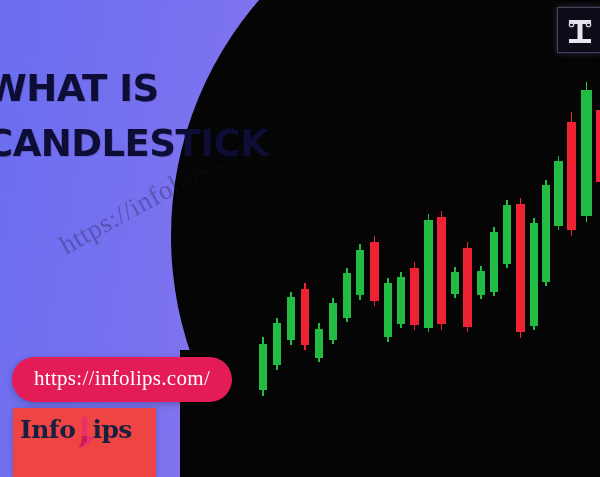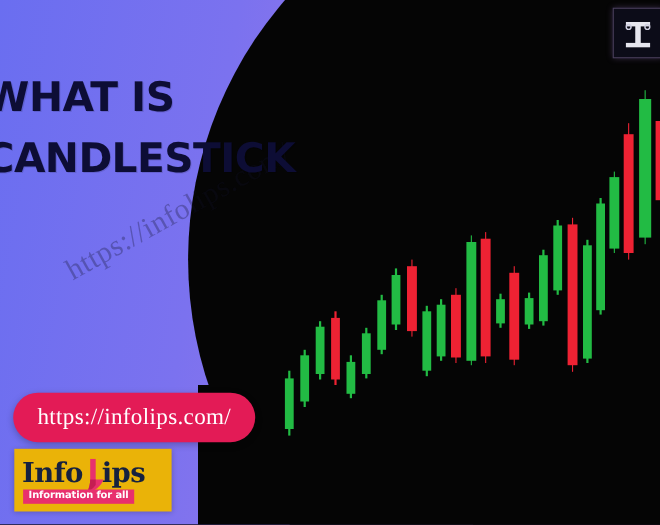--- a/index.html
+++ b/index.html
@@ -97,22 +97,22 @@
     box-shadow: 0 2px 7px rgba(0,0,0,0.25);
     white-space: nowrap;
   }
 
   
   .logo-card {
     position: absolute;
     left: 13px;
     top: 408px;
     width: 143px;
-    height: 57px;
-    background: #eab308;
+    height: 69px;
+    background: #ef4444;
     box-shadow: 0 1px 5px rgba(0,0,0,0.22);
     overflow: hidden;
   }
   .logo-wordmark {
     position: absolute;
     left: 7px;
     top: 7px;
     font-family: "DejaVu Serif", serif;
     font-weight: bold;
     font-size: 25px;
@@ -304,21 +304,20 @@
   <div class="url-pill">https://infolips.com/</div>
 
   <div class="logo-card">
     <div class="logo-wordmark">
       <span>Info</span><span style="opacity:0">L</span><span>ips</span>
     </div>
     <svg class="logo-lips" viewBox="0 0 23 31">
       <path d="M10 0 L15 0 L15 19 L22 19 C20 25 14 30 7 31 C9 27 10 23 10 19 Z" fill="#e8306d"></path>
       <path d="M10 19 L15 19 L15 24 C13 27 10 29 7 31 C9 27 10 23 10 19 Z" fill="#c51e52"></path>
     </svg>
-    <div class="logo-tagline">Information for all</div>
   </div>
 
   <div class="corner-badge">
     <svg viewBox="0 0 44 44" width="44" height="44">
       <rect x="11" y="12" width="22" height="4" fill="#e6e6ee"></rect>
       <rect x="19.5" y="14" width="5" height="18" fill="#e6e6ee"></rect>
       <rect x="11" y="31" width="22" height="4" fill="#e6e6ee"></rect>
       <circle cx="13.5" cy="16.5" r="2.2" fill="none" stroke="#cfcfe0" stroke-width="1.3"></circle>
       <circle cx="30.5" cy="16.5" r="2.2" fill="none" stroke="#cfcfe0" stroke-width="1.3"></circle>
     </svg>

